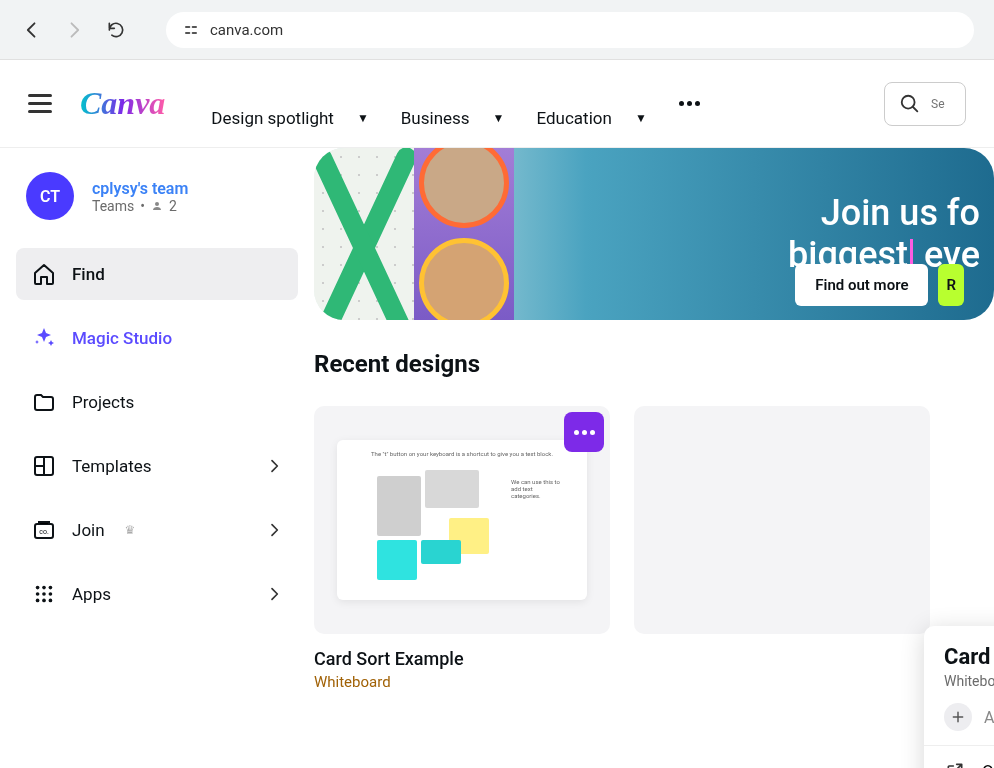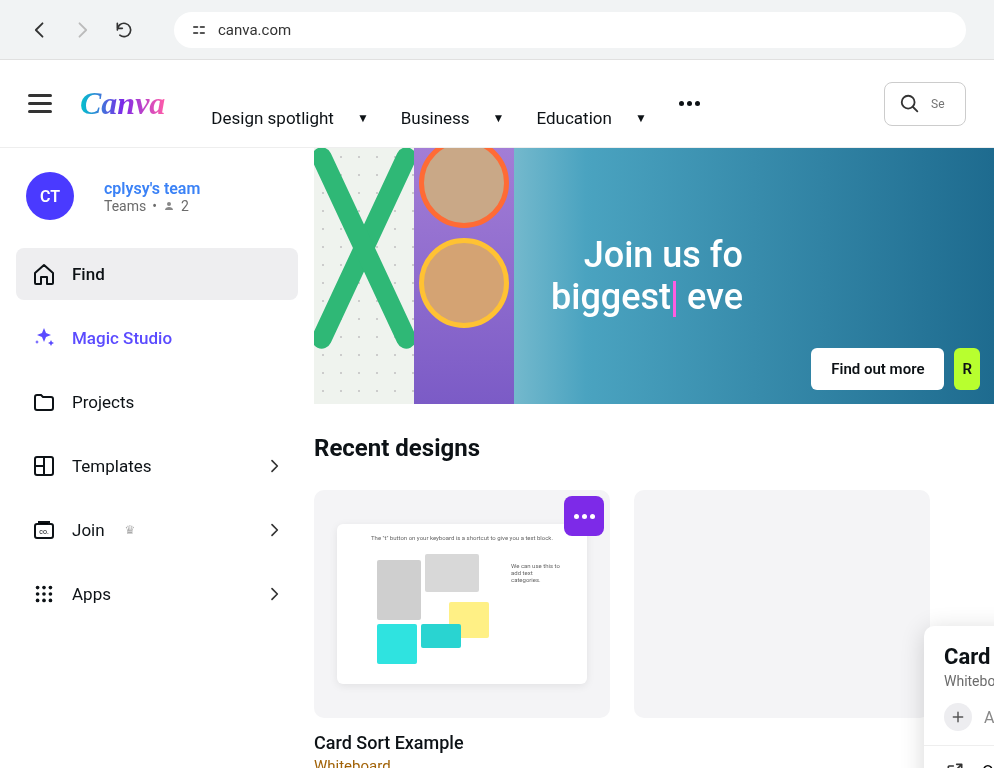--- a/index.html
+++ b/index.html
@@ -1,19 +1,19 @@
 <!DOCTYPE html>
 <html><head>
   <meta charset="utf-8">
   <style>
     * { margin: 0; padding: 0; box-sizing: border-box; font-family: -apple-system, BlinkMacSystemFont, "Segoe UI", Roboto, sans-serif; }
     body { width: 994px; height: 768px; overflow: hidden; background: #fff; }
 
     
-    .browser-bar { height: 60px; background: #f1f3f4; display: flex; align-items: center; padding: 0 28px; gap: 18px; border-bottom: 1px solid #e0e0e0; }
+    .browser-bar { height: 60px; background: #f1f3f4; display: flex; align-items: center; padding: 0 20px; gap: 18px; border-bottom: 1px solid #e0e0e0; }
     .nav-btn { width: 24px; height: 24px; display: flex; align-items: center; justify-content: center; cursor: pointer; color: #333; }
     .nav-btn.disabled { color: #bbb; }
     .address-bar { flex: 1; height: 36px; background: #fff; border-radius: 18px; display: flex; align-items: center; padding: 0 16px; gap: 10px; margin-left: 20px; }
     .address-bar .url { color: #333; font-size: 15px; }
     .address-icon { width: 18px; height: 18px; display:flex; align-items:center; justify-content:center; }
 
     
     .app-header { height: 88px; display: flex; align-items: center; padding: 0 28px; gap: 28px; border-bottom: 1px solid #eee; }
     .hamburger { width: 24px; height: 24px; display: flex; flex-direction: column; justify-content: space-around; cursor: pointer; }
     .hamburger span { height: 2.5px; background: #333; border-radius: 2px; }
@@ -25,50 +25,50 @@
     .dots-btn span { width:5px; height:5px; background:#0d1216; border-radius:50%; }
     .spacer { flex:1; }
     .search-box { border:1px solid #ccc; border-radius:8px; height:44px; display:flex; align-items:center; padding:0 14px; gap:10px; min-width: 60px; }
     .search-box input { border:none; outline:none; font-size:12px; width: 20px; }
 
     
     .main-wrap { display:flex; height: calc(768px - 148px); }
 
     
     .sidebar { width: 314px; padding: 18px 16px; }
-    .team-info { display:flex; align-items:center; gap:30px; padding: 6px 10px 18px; }
+    .team-info { display:flex; align-items:center; gap:18px; padding: 6px 10px 18px; }
     .avatar { width:48px; height:48px; border-radius:50%; background:#4a3aff; color:#fff; display:flex; align-items:center; justify-content:center; font-weight:600; font-size:16px; }
     .team-text .team-name { font-weight:600; font-size:16px; color:#3b82f6; }
     .team-text .team-sub { font-size:14px; color:#6b6b6b; display:flex; align-items:center; gap:6px; }
 
     .side-item { display:flex; align-items:center; gap:16px; padding: 14px 16px; border-radius:8px; cursor:pointer; font-size:17px; color:#0d1216; }
     .side-item.active { background:#eeeef0; font-weight:500; }
     .side-item.highlight { color:#5b4bff; font-weight:500; }
     .side-item.highlight .side-icon { color:#5b4bff; }
     .side-item .side-icon { width:24px; height:24px; display:flex; align-items:center; justify-content:center; }
     .side-item .chev-right { margin-left:auto; color:#333; }
     .side-list { display:flex; flex-direction:column; gap: 12px; margin-top: 10px; }
     .crown { font-size:12px; color:#aaa; margin-left:4px;}
 
     
     .content { flex:1; overflow:hidden; position:relative; }
-    .banner { height: 256px; background: linear-gradient(90deg, #e8f5f0 0%, #4aa3c0 40%, #1e6b8f 100%); display:flex; align-items:center; justify-content:center; padding: 0 20px 0 0; position:relative; overflow:hidden; }
+    .banner { height: 172px; background: linear-gradient(90deg, #e8f5f0 0%, #4aa3c0 40%, #1e6b8f 100%); display:flex; align-items:center; justify-content:flex-end; padding: 0 20px 0 0; position:relative; overflow:hidden;border-radius:30px; }
     .banner-deco { position:absolute; left:0; top:0; bottom:0; width:200px; background:#eff3ee; }
     .banner-deco::before { content:''; position:absolute; inset:0; background-image: radial-gradient(circle, #ccc 1px, transparent 1px); background-size: 18px 18px; }
     .green-x { position:absolute; left:0; top:-10px; width:120px; height:220px; }
     .green-x::before, .green-x::after { content:''; position:absolute; left:40px; top:0; width:20px; height:220px; background:#2fb876; border-radius:10px; }
     .green-x::before { transform: rotate(25deg); }
     .green-x::after { transform: rotate(-25deg); }
     .banner-faces { position:absolute; left:100px; top:0; bottom:0; width:100px; background: linear-gradient(180deg, #a37dd6 0%, #7b5bc6 100%); }
     .face-circle { width:90px; height:90px; border-radius:50%; border:5px solid #ff6b35; background:#c9a887; position:absolute; }
     .face-circle.f1 { top:-10px; left:5px; }
     .face-circle.f2 { top:90px; left:5px; border-color:#ffc233; background:#d4a373; }
     .banner-text { color:#fff; font-size:36px; font-weight:500; text-align:right; margin-right:-6px; }
     .banner-text .cursor { display:inline-block; width:3px; height:36px; background:#ff5ce1; vertical-align:middle; margin: 0 2px; }
-    .banner-actions { position:absolute; bottom:14px; right:14px; display:flex; gap:10px; }
+    .banner-actions { position:absolute; bottom:14px; right:30px; display:flex; gap:10px; }
     .btn-white { background:#fff; color:#0d1216; padding:12px 20px; border-radius:6px; font-weight:600; font-size:15px; cursor:pointer; border:none; }
     .btn-green { background:#b8ff2f; color:#0d1216; padding:12px 8px; border-radius:6px; font-weight:600; font-size:15px; cursor:pointer; border:none; }
 
     .section-title { font-size:24px; font-weight:700; color:#0d1216; padding: 30px 0 0 0; }
 
     .designs-row { display:flex; gap:24px; padding-top: 28px; }
     .design-card { width: 296px; }
     .card-thumb { width:296px; height:228px; background:#f4f4f6; border-radius:10px; position:relative; display:flex; align-items:center; justify-content:center; }
     .whiteboard-preview { width:250px; height:160px; background:#fff; border-radius:6px; box-shadow:0 2px 8px rgba(0,0,0,0.08); position:relative; padding:12px; }
     .wb-text-small { font-size:6px; color:#666; position:absolute; top:10px; left:22px; right:22px; text-align:center; }

